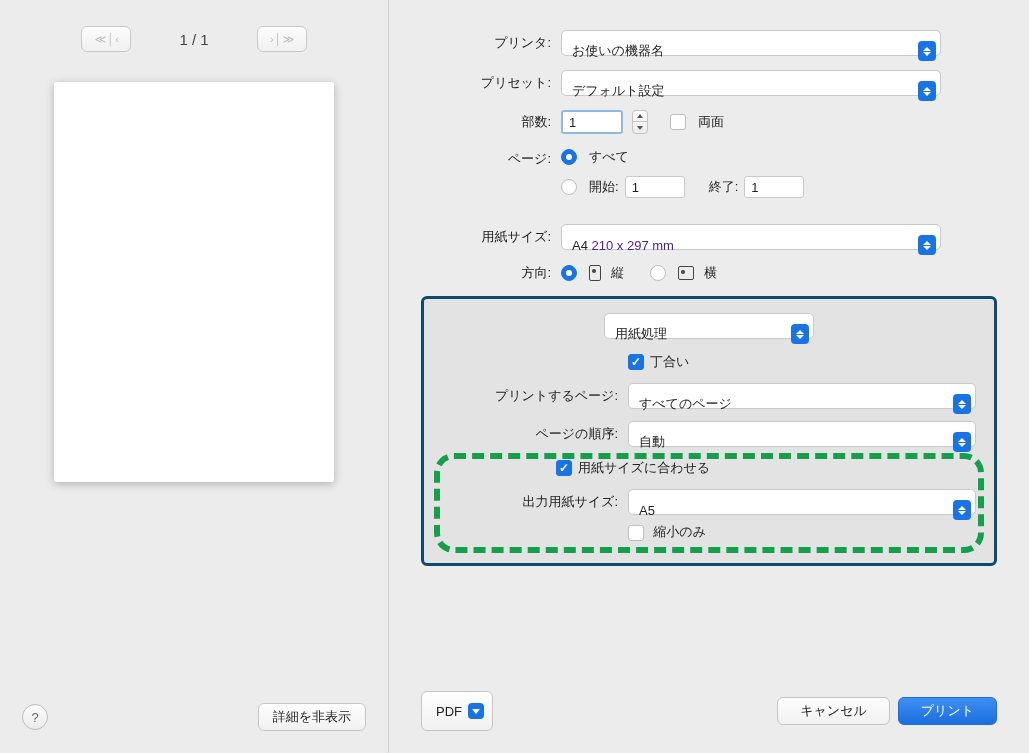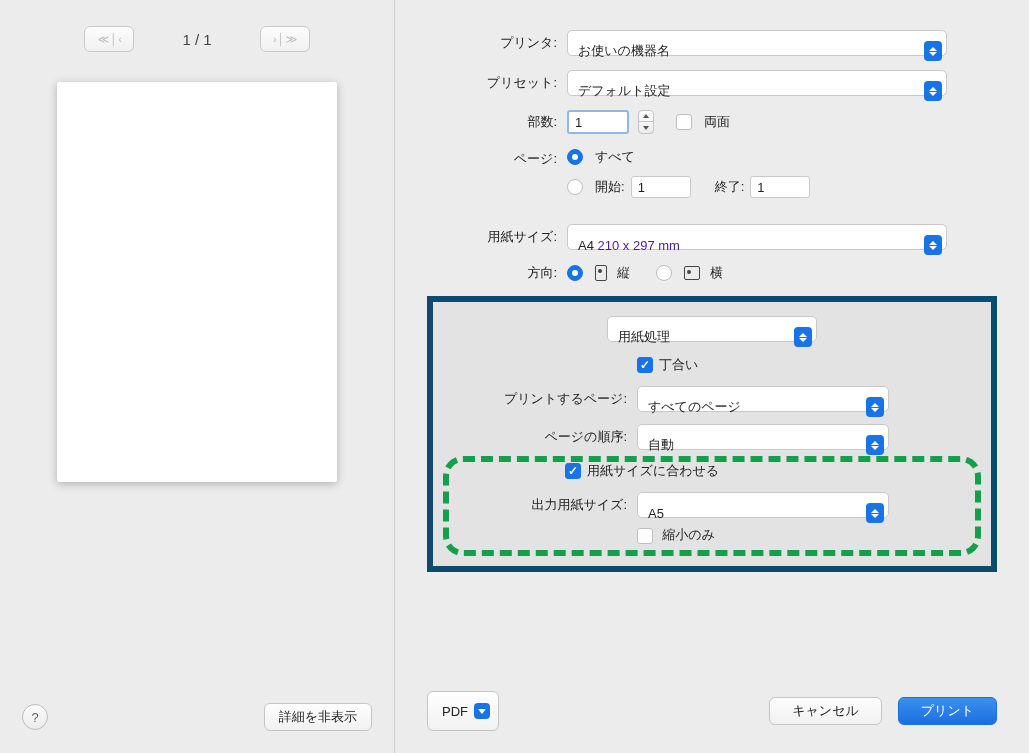--- a/index.html
+++ b/index.html
@@ -39,25 +39,25 @@
 .radio { width:16px; height:16px; border:1px solid #bdbdbd; border-radius:50%; background:#fff; margin-right:6px; display:inline-flex; align-items:center; justify-content:center; flex-shrink:0;}
 .radio.checked { border-color:#1873e6; background:#1873e6; }
 .radio.checked::after { content:""; width:6px; height:6px; background:#fff; border-radius:50%; }
 .inline { display:flex; align-items:center; gap:6px; }
 
 .orient-icon { width:16px; height:14px; border:1.5px solid #444; border-radius:2px; margin-right:4px; position:relative; display:inline-block; vertical-align:middle;}
 .orient-icon.portrait{ width:12px; height:16px;}
 .orient-icon::before{content:""; position:absolute; left:2px; top:3px; width:4px; height:4px; border-radius:50%; background:#444;}
 
 
-.panel { margin-top:10px; background:#e3e3e3; border:6px solid #0c4a6e; border-radius:0; padding:14px 18px 22px 18px; position:relative; }
+.panel { margin-top:10px; background:#e3e3e3; border:3px solid #0c4a6e; border-radius:6px; padding:14px 18px 22px 18px; position:relative; }
 .panel .select-mid { width:210px; margin:0 auto 14px auto; }
 .panel-row { display:flex; align-items:center; margin-bottom:12px; }
 .panel-row .plabel { width:176px; text-align:right; margin-right:10px; font-size:13px; }
-.panel-row .select { width:252px; flex:none; }
+.panel-row .select { width:348px; flex:none; }
 .highlight-box { position:absolute; border:6px dashed #14a04a; border-radius:20px; pointer-events:none; }
 
 
 .footer { position:absolute; bottom:22px; left:32px; right:32px; display:flex; align-items:center; justify-content:space-between; }
 .pdf-btn { height:40px; padding:0 8px 0 14px; border:1px solid #c5c5c5; border-radius:6px; background:linear-gradient(#fefefe,#f1f1f1); display:flex; align-items:center; gap:6px; font-size:13px;}
 .pdf-arrow { width:16px; height:16px; background:#1873e6; border-radius:4px; display:flex; align-items:center; justify-content:center;}
 .pdf-arrow::after{content:"";border-left:4px solid transparent;border-right:4px solid transparent;border-top:5px solid #fff;}
 .btn { height:28px; padding:0 22px; border:1px solid #c5c5c5; border-radius:6px; background:linear-gradient(#fefefe,#f1f1f1); font-size:13px; }
 .btn.primary { background:linear-gradient(#3e8ff2,#1a6fe0); border-color:#1a6fe0; color:#fff; }
 .clipped { color:#666; font-size:12px; margin-left:186px; margin-top:-4px;}
@@ -200,20 +200,20 @@
       </div>
 
       <div class="highlight-box" style="left:10px; right:10px; top:154px; height:100px;"></div>
     </div>
 
     <div class="footer">
       <div class="pdf-btn">
         <span>PDF</span>
         <span class="pdf-arrow"></span>
       </div>
-      <div class="inline" style="gap:16px;">
+      <div class="inline" style="gap:8px;">
         <button class="btn">キャンセル</button>
         <button class="btn primary">プリント</button>
       </div>
     </div>
 
   </div>
 </div>
 
 </body></html>

